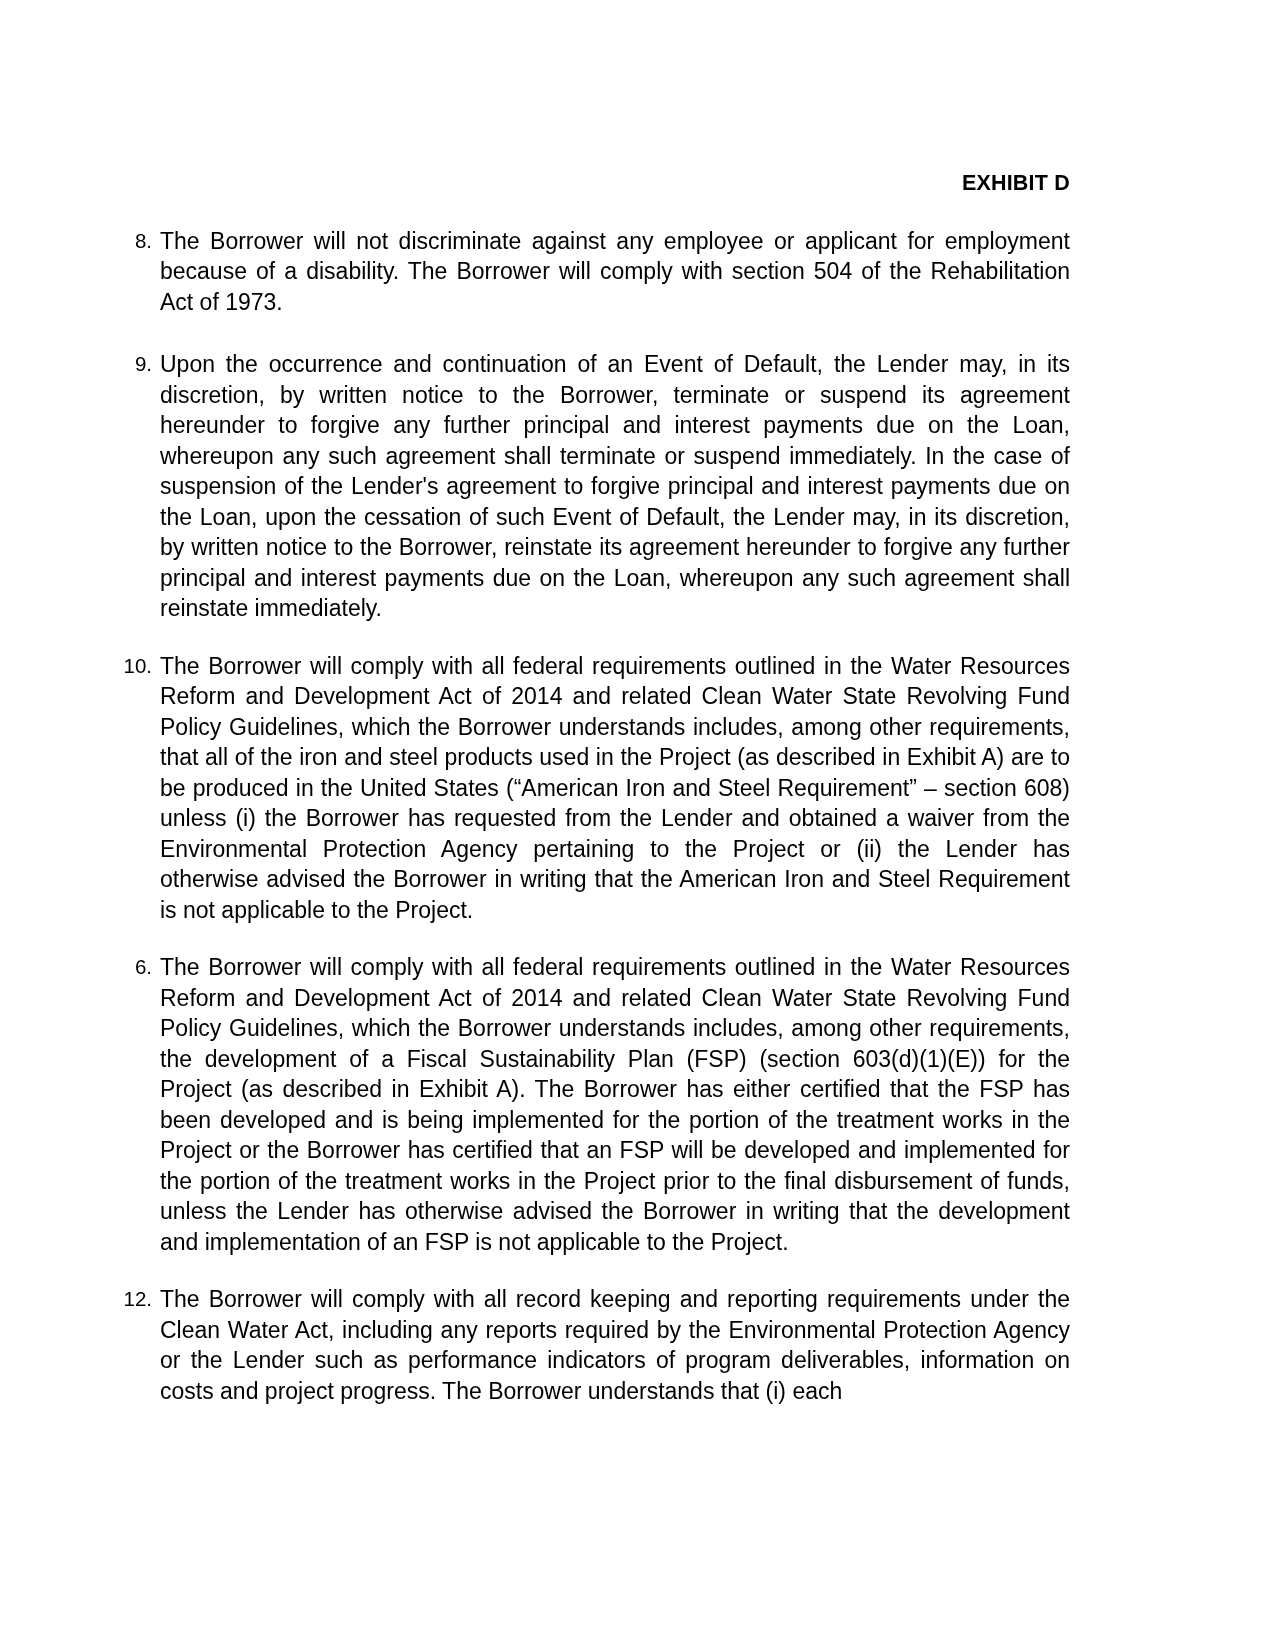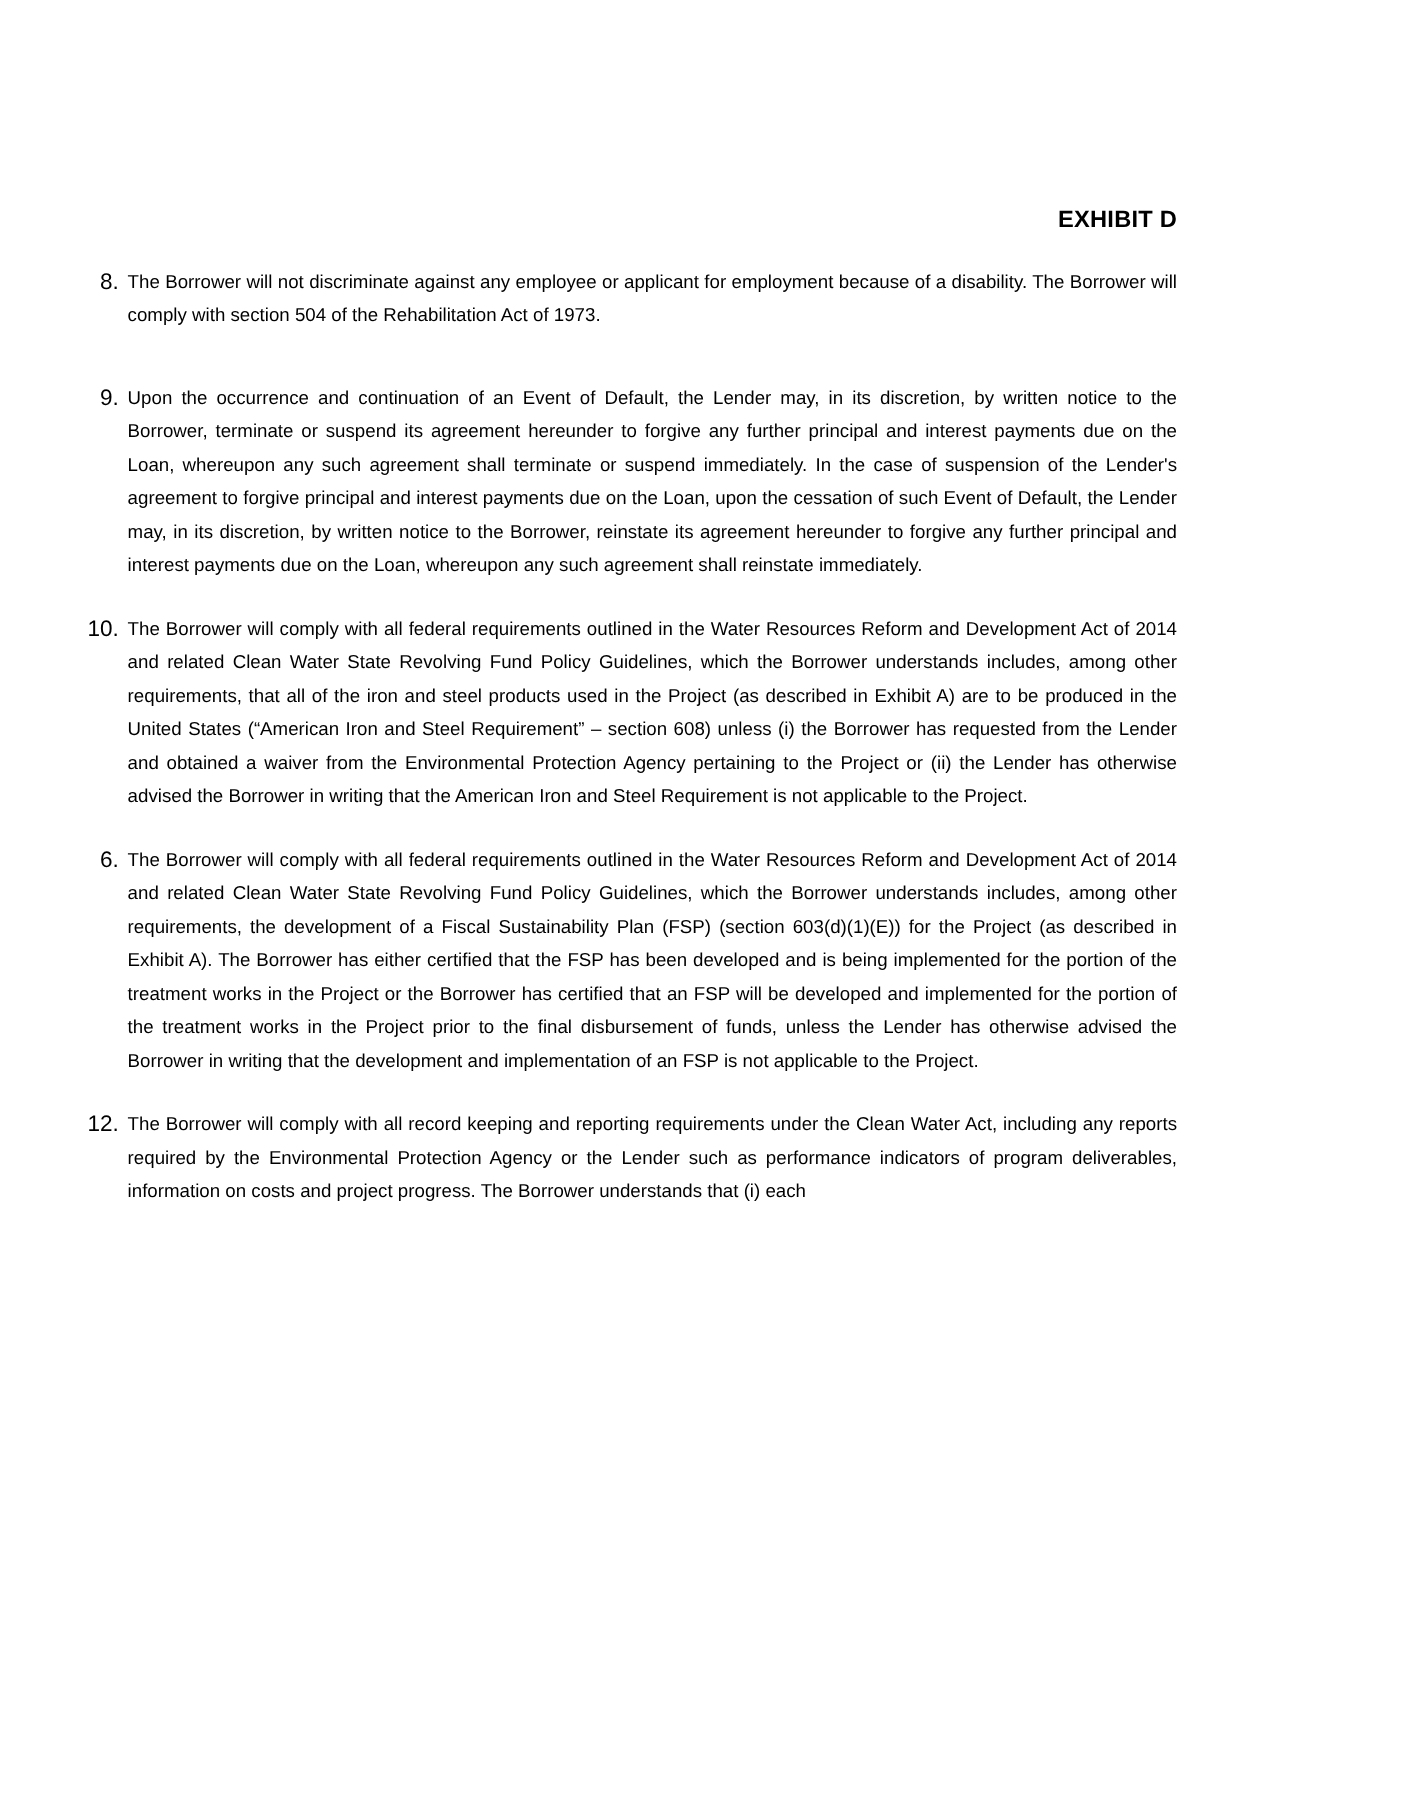--- a/index.html
+++ b/index.html
@@ -16,25 +16,25 @@
     position: relative;
     width: 1275px;
     height: 1651px;
     margin: 0 auto;
     background: #ffffff;
     overflow: hidden;
   }
   .page-inner {
     position: absolute;
     left: 0;
-    top: 16px;
+    top: 0;
     width: 1275px;
     height: 1224px;
     box-sizing: border-box;
-    padding: 168px 205px 0 72px;
+    padding: 168px 205px 0 116px;
   }
 
   
   .doc-header {
     text-align: right;
     font-weight: bold;
     font-size: 21.5px;
     line-height: 1.47;
     letter-spacing: 0.2px;
     margin: 0 0 26px 0;
@@ -63,29 +63,29 @@
     top: 0;
     width: 36px;
     text-align: right;
     font-size: 20.5px;
     line-height: 30.5px;
     white-space: nowrap;
   }
 
   .clause-body p {
     margin: 0;
-    font-size: 17px;
+    font-size: 23px;
     line-height: 30.5px;
     text-align: justify;
     text-justify: inter-word;
     hyphens: none;
     -webkit-hyphens: none;
   }
   .clause-body p.para-gap {
-    margin-top: 44px;
+    margin-top: 32px;
   }
   
   .clause-body p { text-align-last: left; }
 
   .amount {
     font-weight: bold;
   }
 
   
   .page-inner {

